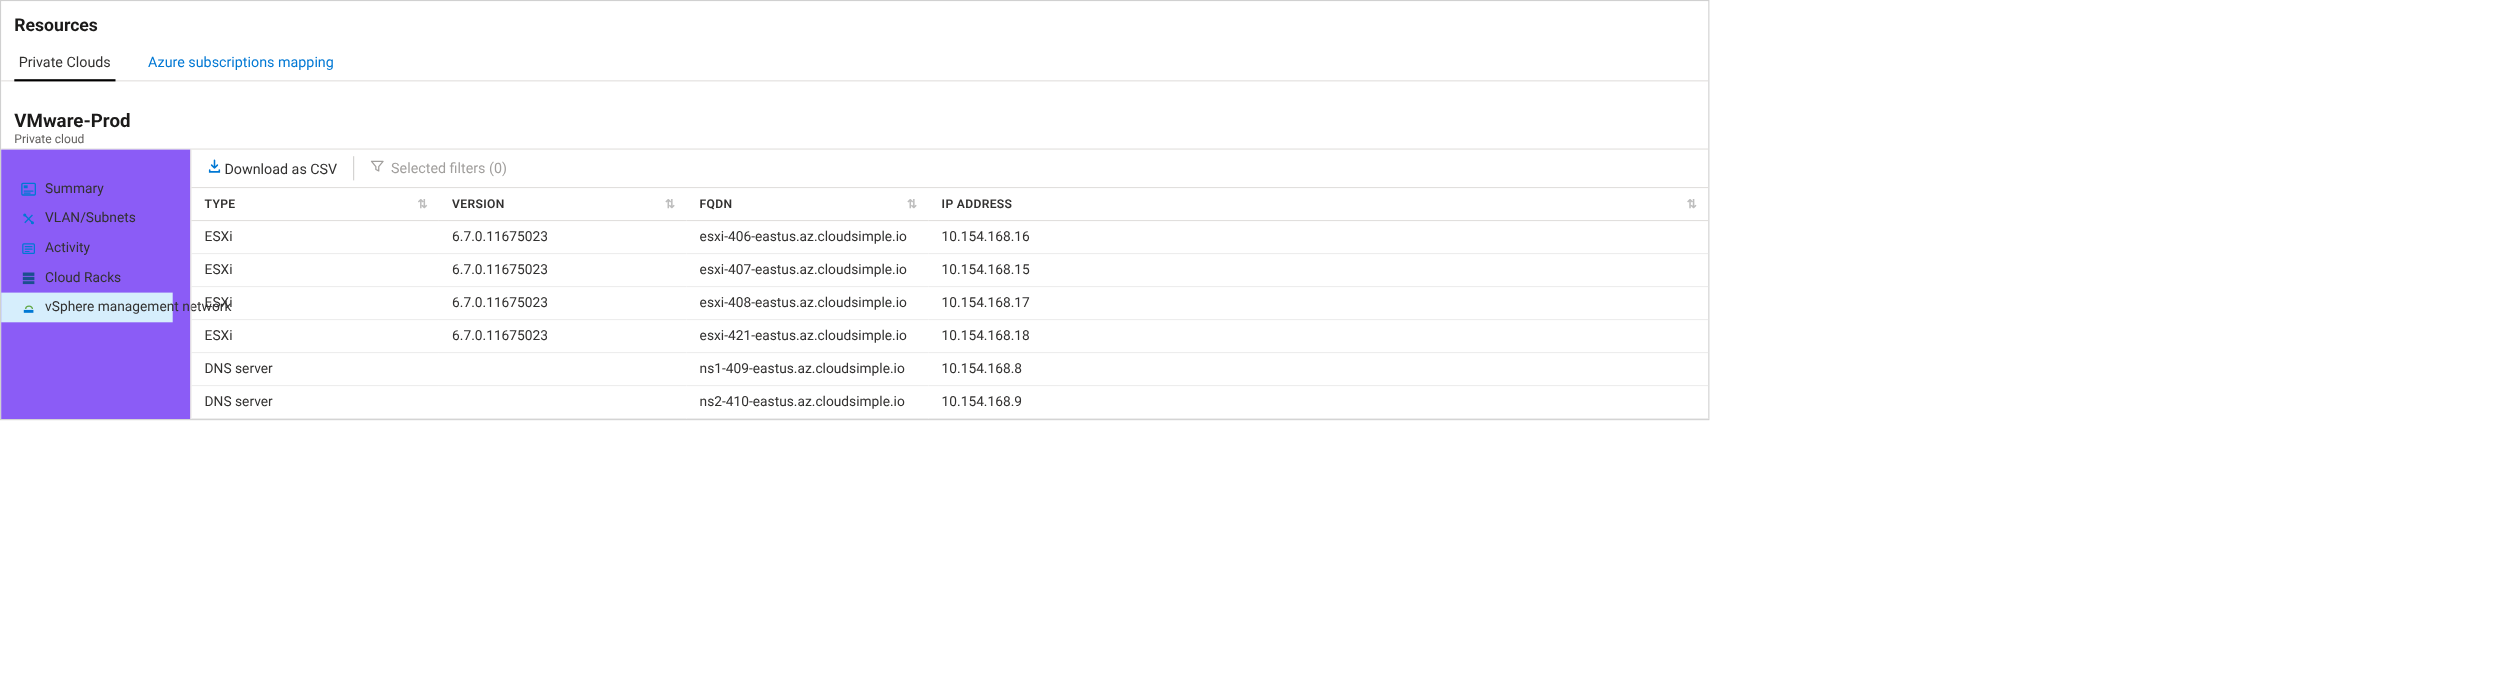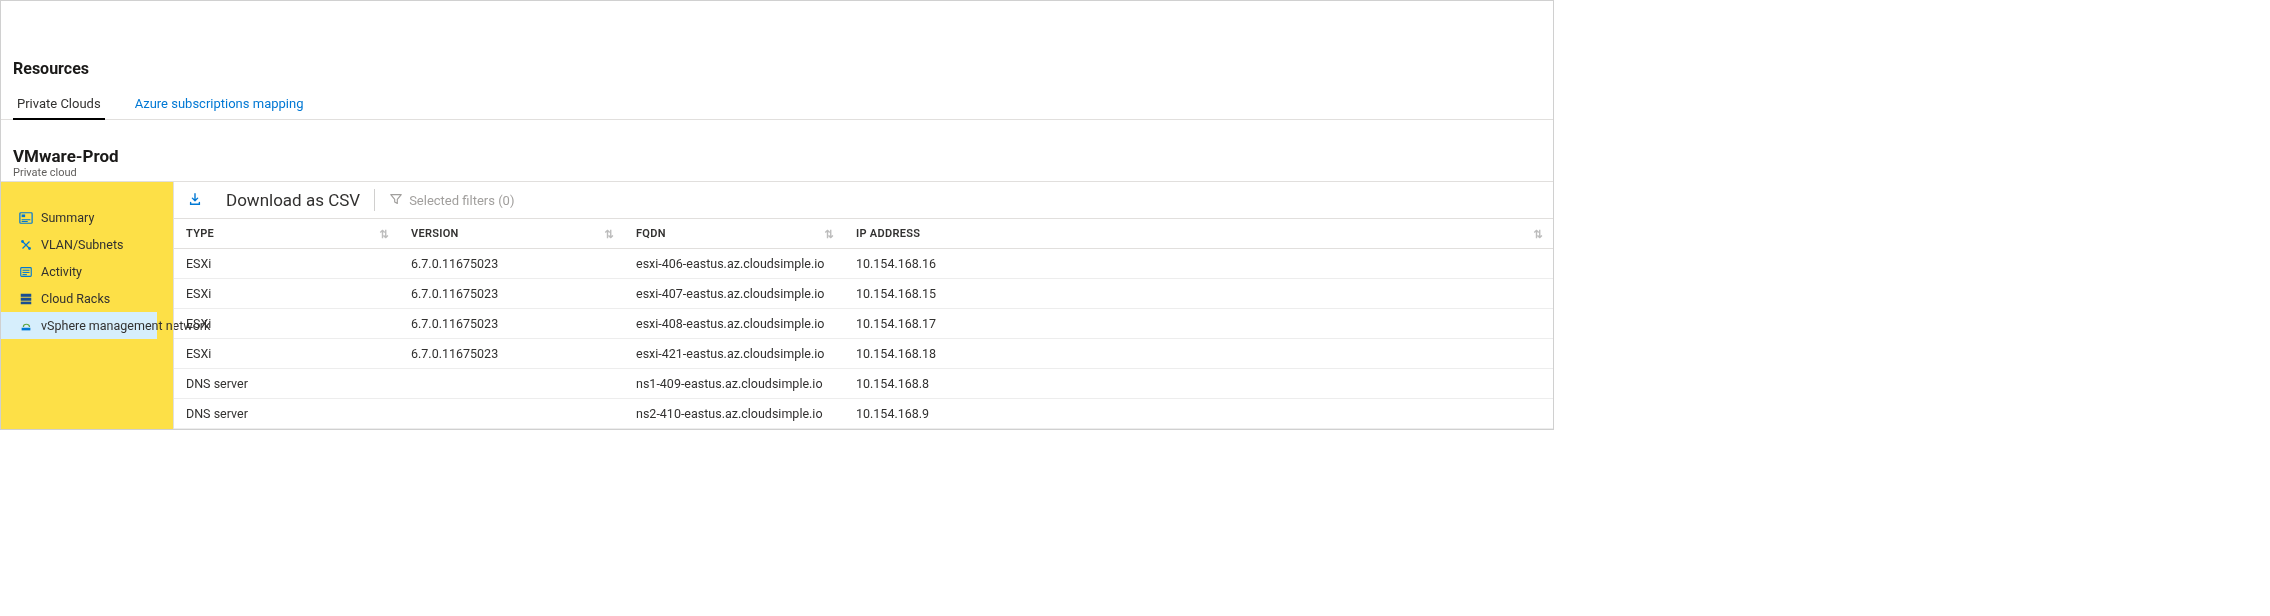--- a/index.html
+++ b/index.html
@@ -6,21 +6,20 @@
   body {
     font-family: "Segoe UI", -apple-system, BlinkMacSystemFont, Roboto, Helvetica, Arial, sans-serif;
     font-size: 13px;
     color: #323130;
     background: #fff;
     width: 1554px;
     border: 1px solid #d0d0d0;
   }
   .page-header {
     padding: 12px 12px 10px 12px;
-    margin-top: 46px;
   }
   .page-header h1 {
     font-size: 16px;
     font-weight: 700;
     color: #1b1a19;
   }
   .tabs-row {
     display: flex;
     align-items: center;
     padding: 0 12px;
@@ -61,21 +60,21 @@
     color: #605e5c;
   }
   .layout {
     display: flex;
     border-top: 1px solid #e1dfdd;
   }
   .sidebar {
     width: 172px;
     flex-shrink: 0;
     padding-top: 22px;
-    background: #fde047;
+    background: #8b5cf6;
   }
   .nav-item {
     display: flex;
     align-items: center;
     gap: 8px;
     padding: 6px 10px 6px 18px;
     font-size: 12.5px;
     cursor: pointer;
     color: #323130;
     white-space: nowrap;
@@ -101,22 +100,22 @@
   .toolbar {
     display: flex;
     align-items: center;
     gap: 10px;
     padding: 6px 10px;
     border-bottom: 1px solid #e1dfdd;
   }
   .tb-btn {
     display: inline-flex;
     align-items: flex-end;
-    gap: 24px;
-    font-size: 17px;
+    gap: 2px;
+    font-size: 13px;
     color: #323130;
     cursor: pointer;
     padding: 2px 4px;
   }
   .tb-sep {
     width: 1px;
     height: 22px;
     background: #d0cfce;
   }
   .tb-filter {

